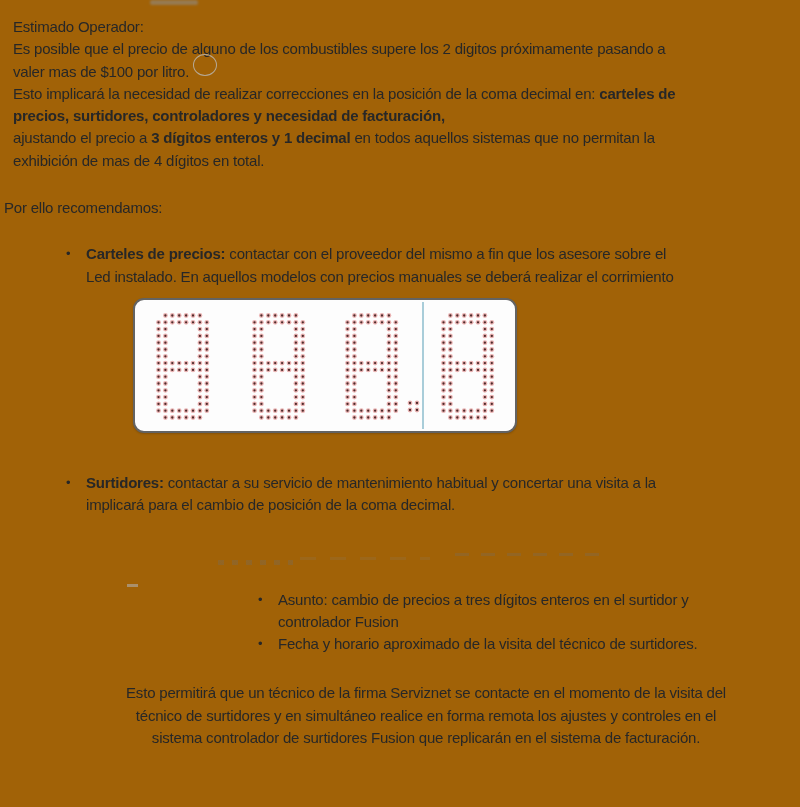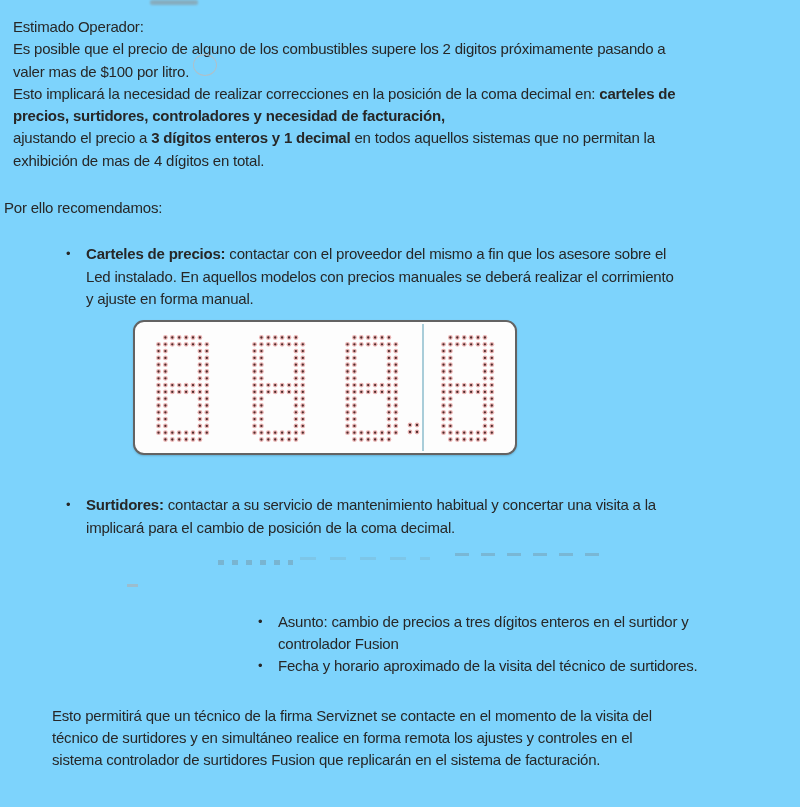--- a/index.html
+++ b/index.html
@@ -1,19 +1,19 @@
 <!DOCTYPE html>
 <html><head>
 <meta charset="utf-8">
 <style>
   html,body { margin:0; padding:0; background:#ffffff; }
   .page {
     position:relative;
     width:800px; height:807px;
-    background:#7dd3fc;
+    background:#a16207;
     font-family:"Liberation Sans", sans-serif;
     font-size:15px;
     line-height:22.3px;
     letter-spacing:-0.2px;
     color:#272727;
     overflow:hidden;
   }
   .line { white-space:pre; height:22.3px; }
   .b { font-weight:bold; }
 
@@ -46,21 +46,21 @@
     width:2px; height:127px;
   }
 
   .sub-bullets { margin-top:72px; }
   .sub-bullet { position:relative; padding-left:278px; }
   .sub-bullet .marker {
     position:absolute; left:258px; top:0;
     font-size:13px; line-height:22.3px;
   }
 
-  .closing { margin:27px 0 0 52px; }
+  .closing { margin:27px 0 0 52px;text-align:center; }
 
   
   .artifact { position:absolute; pointer-events:none; }
   .art-top-edge {
     left:150px; top:0; width:48px; height:5px;
     background:#8e8e8e; opacity:.55; filter:blur(1px); border-radius:2px;
   }
   .art-circle {
     left:193px; top:54px; width:22px; height:20px;
     border:1.5px solid #bcbcbc; border-radius:50%; opacity:.8;
@@ -99,21 +99,20 @@
     <div class="line"><span>ajustando el precio a </span><span class="b">3 dígitos enteros y 1 decimal</span><span> en todos aquellos sistemas que no permitan la</span></div>
     <div class="line">exhibición de mas de 4 dígitos en total.</div>
   </div>
 
   <div class="recommend-heading line">Por ello recomendamos:</div>
 
   <div class="bullet bullet-1">
     <span class="marker">•</span>
     <div class="line"><span class="b">Carteles de precios:</span><span> contactar con el proveedor del mismo a fin que los asesore sobre el</span></div>
     <div class="line">Led instalado. En aquellos modelos con precios manuales se deberá realizar el corrimiento</div>
-    <div class="line">y ajuste en forma manual.</div>
   </div>
 
   <div class="led-sign">
     <div class="led-digit" style="left:20px"><svg viewBox="0 0 56 110" width="56" height="110">
           <circle cx="10.4" cy="3.5" r="2.4" fill="#eab3b3"></circle>
           <circle cx="10.4" cy="3.5" r="1.15" fill="#4e2b2b"></circle>
           <circle cx="17.3" cy="3.5" r="2.4" fill="#eab3b3"></circle>
           <circle cx="17.3" cy="3.5" r="1.15" fill="#4e2b2b"></circle>
           <circle cx="24.200000000000003" cy="3.5" r="2.4" fill="#eab3b3"></circle>
           <circle cx="24.200000000000003" cy="3.5" r="1.15" fill="#4e2b2b"></circle>

